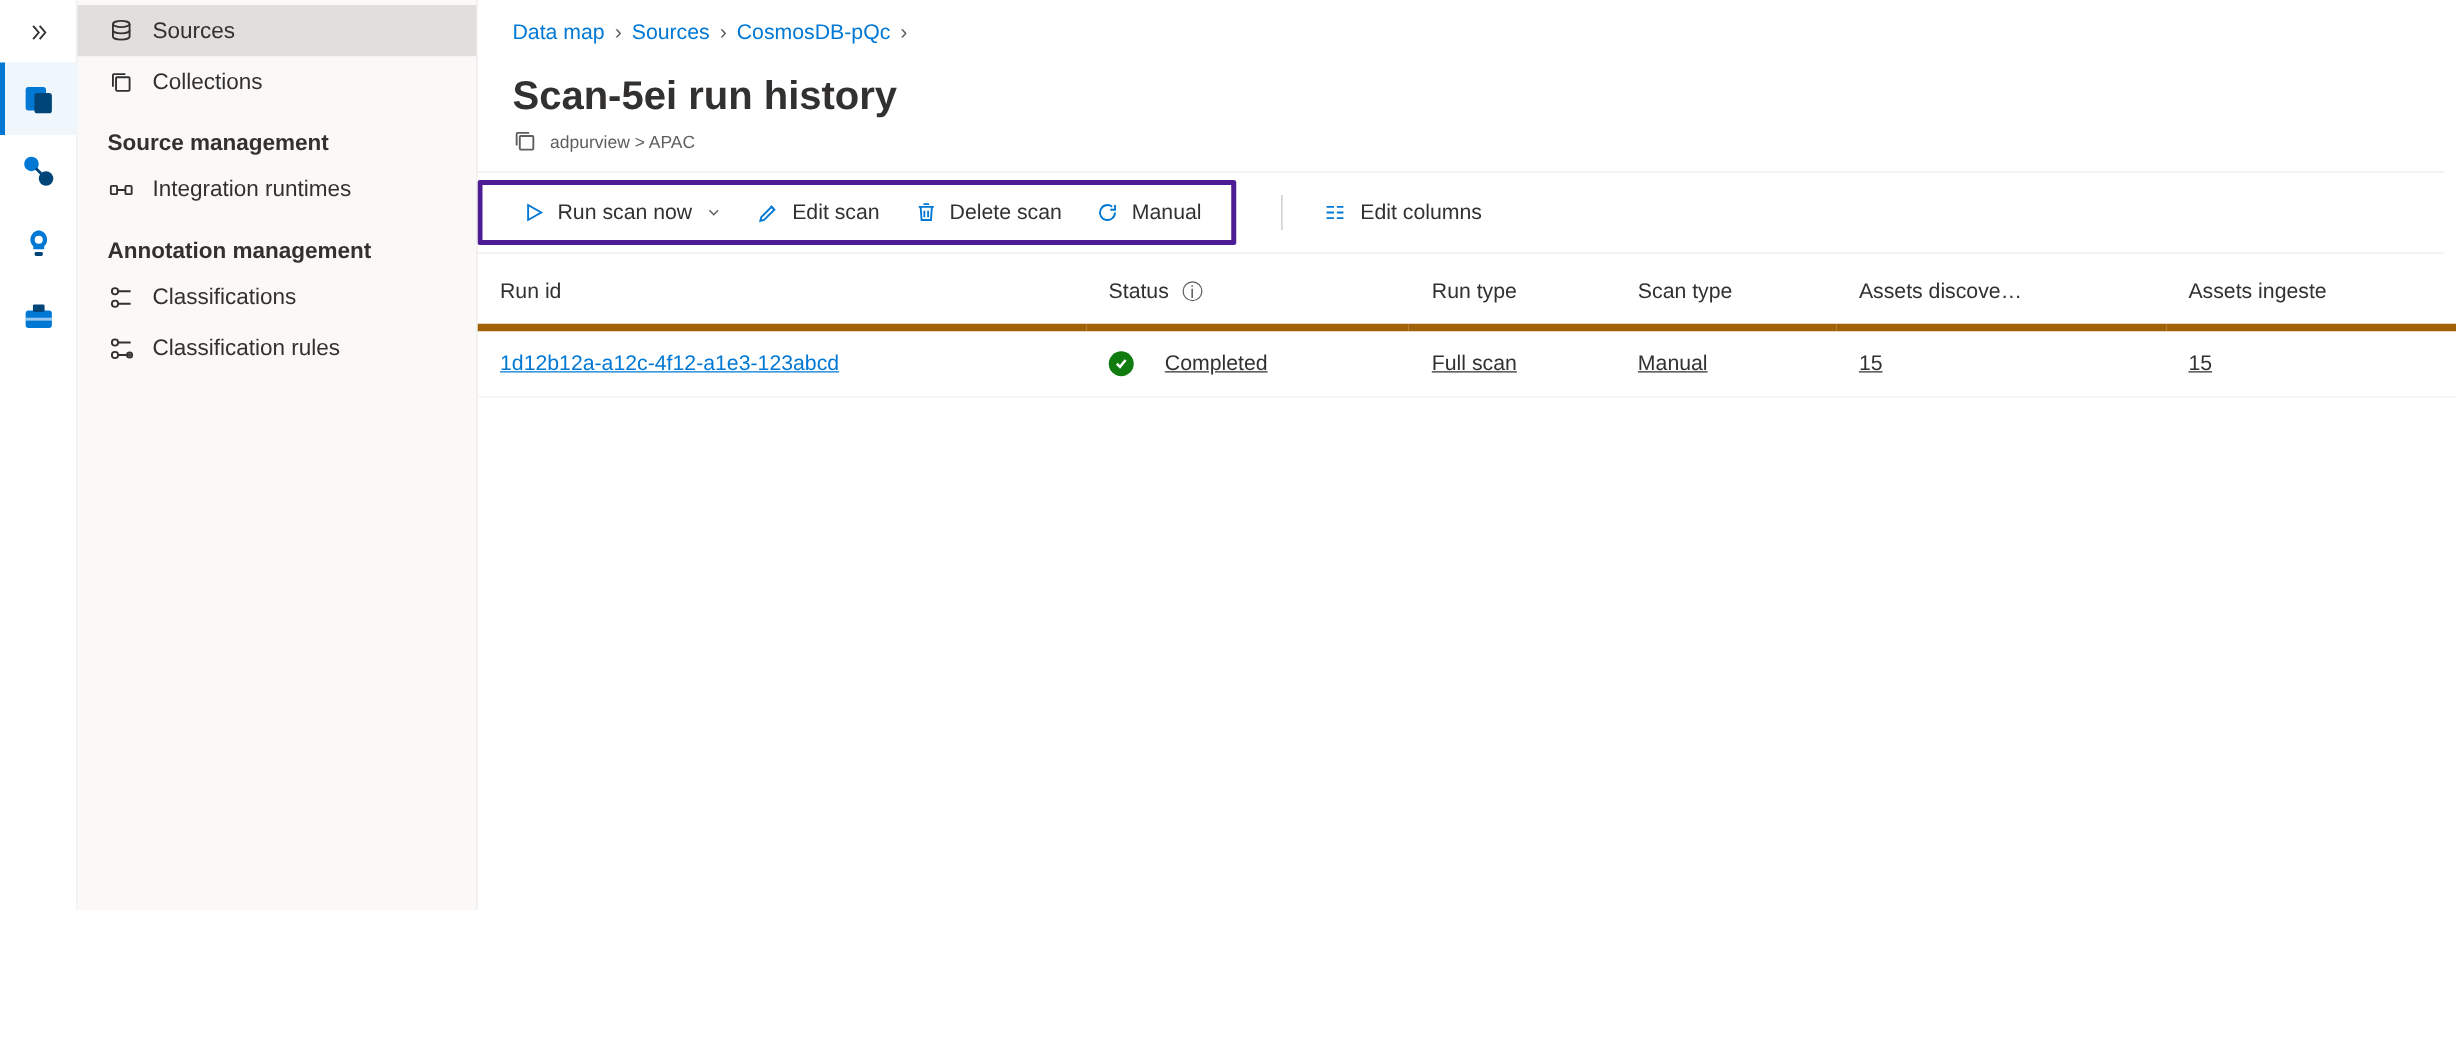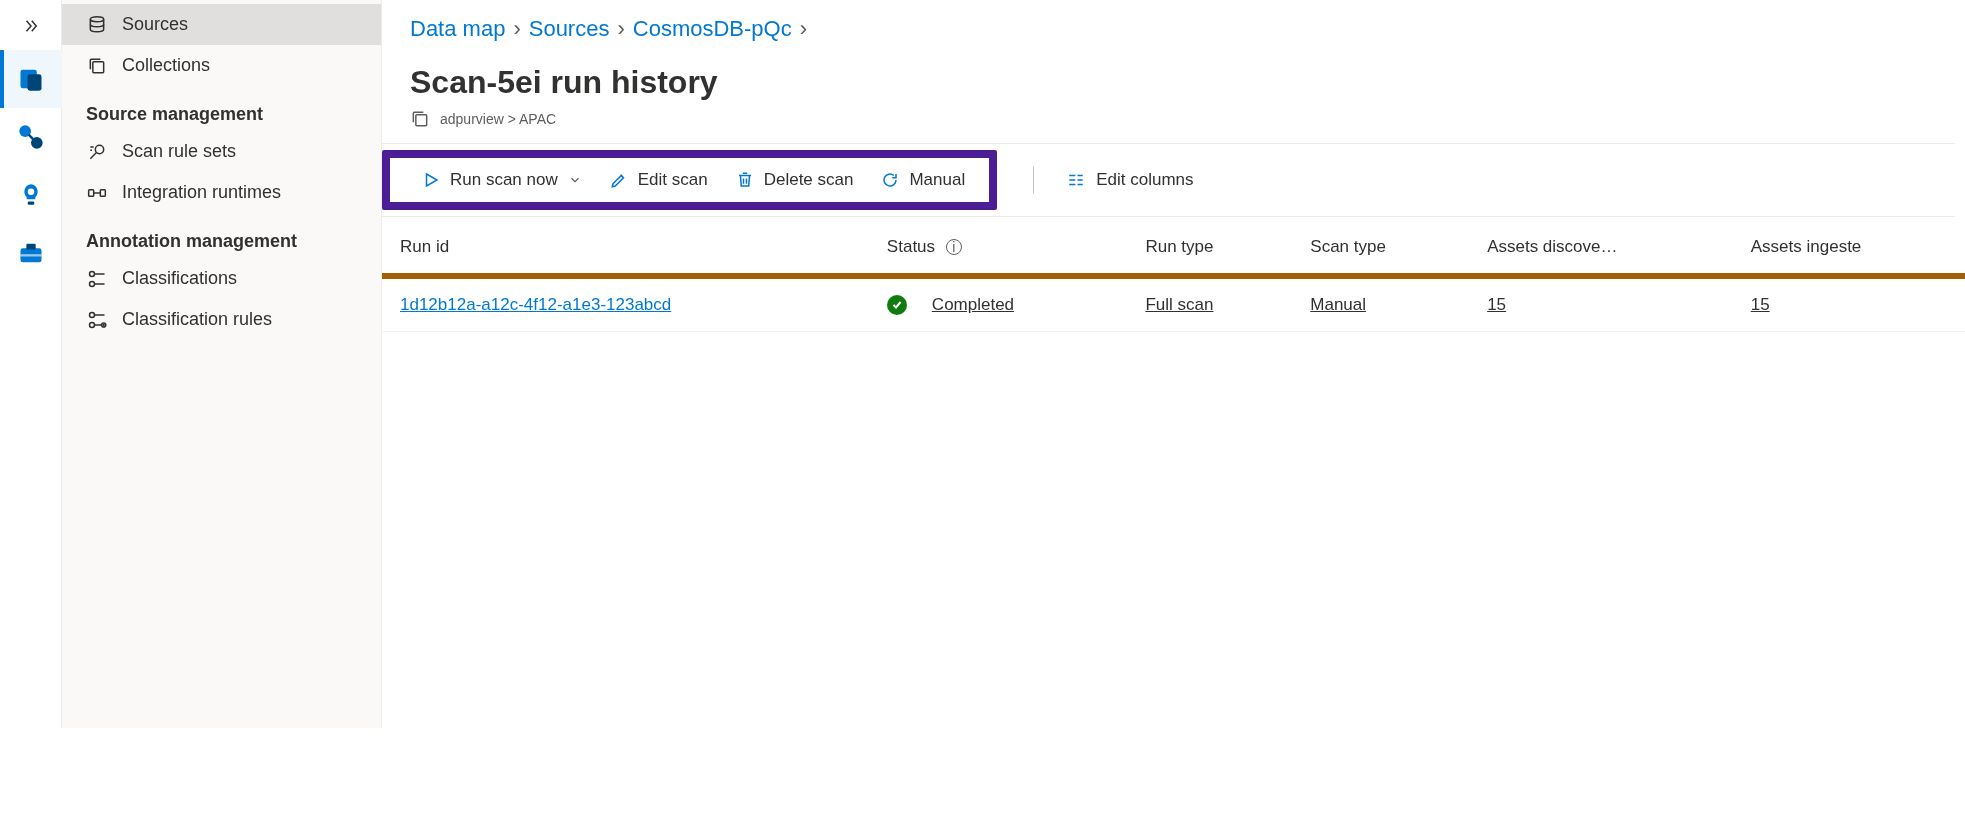--- a/index.html
+++ b/index.html
@@ -61,21 +61,21 @@
   .nav-heading { font-weight:600; cursor:default; padding-top:18px; padding-bottom:6px; }
   .nav-item.selected { background:#e1dfdd; }
   .nav-icon { width:22px; display:flex; justify-content:center; color:#323130; }
 
   
   .main { flex:1; display:flex; flex-direction:column; overflow:hidden; }
 
   .breadcrumb {
     display:flex; align-items:center; gap:8px;
     padding:16px 28px 4px 28px;
-    font-size:22px;
+    font-size:17px;
   }
   .breadcrumb a { color:#0078d4; text-decoration:none; cursor:pointer; }
   .breadcrumb .sep { color:#605e5c; }
 
   .page-title {
     font-size:32px; font-weight:600;
     padding:18px 28px 4px 28px;
   }
   .sub-path {
     display:flex; align-items:center; gap:10px;
@@ -86,21 +86,21 @@
   .toolbar-wrap { padding:0 10px 0 0; }
   .toolbar {
     display:flex; align-items:center;
     padding:6px 0 6px 20px;
     border-bottom:1px solid #edebe9;
     border-top:1px solid #edebe9;
     margin-left:0;
   }
   .highlight-box{
     display:flex; align-items:center;
-    border:8px solid #4c1d95;
+    border:4px solid #4c1d95;
     border-radius:2px;
     padding:4px 10px 4px 2px;
     margin-right:18px;
     margin-left:-20px;
     padding-left:18px;
   }
   .tbtn {
     display:flex; align-items:center; gap:10px;
     padding:8px 14px;
     cursor:pointer; color:#323130;
@@ -190,30 +190,20 @@
         <svg width="20" height="20" viewBox="0 0 24 24" fill="none" stroke="#323130" stroke-width="1.8">
             <rect x="7" y="7" width="13" height="13" rx="1"></rect>
             <path d="M4 16V5a1 1 0 0 1 1-1h11"></path>
           </svg>
       </span>
       <span>Collections</span>
     </div>
 
     <div class="nav-heading">
       <span>Source management</span>
-    </div>
-    <div class="nav-item">
-      <span class="nav-icon">
-        <svg width="20" height="20" viewBox="0 0 24 24" fill="none" stroke="#323130" stroke-width="1.8">
-            <circle cx="15" cy="9" r="5"></circle>
-            <path d="M4 20l7-7"></path>
-            <path d="M4 6h4M4 10h2"></path>
-          </svg>
-      </span>
-      <span>Scan rule sets</span>
     </div>
     <div class="nav-item">
       <span class="nav-icon">
         <svg width="22" height="20" viewBox="0 0 24 24" fill="none" stroke="#323130" stroke-width="1.8">
             <rect x="2" y="8" width="6" height="8" rx="1"></rect>
             <rect x="16" y="8" width="6" height="8" rx="1"></rect>
             <path d="M8 12h8"></path>
           </svg>
       </span>
       <span>Integration runtimes</span>

